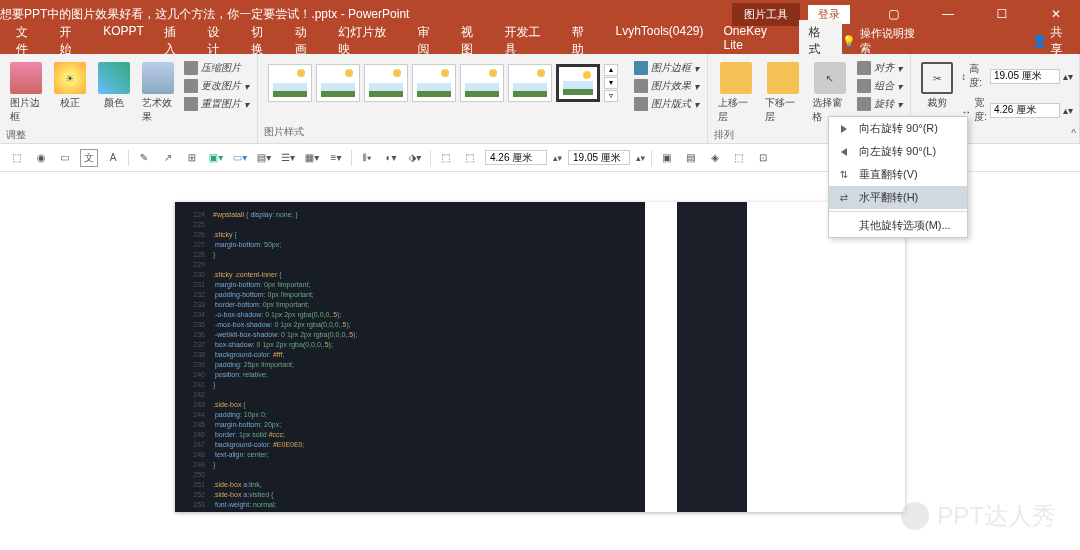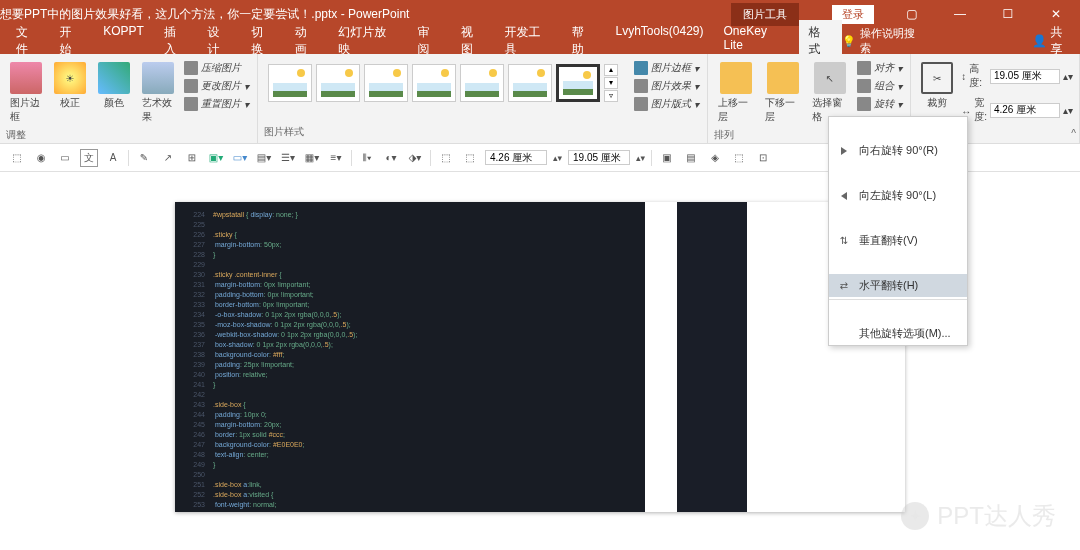--- a/index.html
+++ b/index.html
@@ -1,19 +1,19 @@
 <!DOCTYPE html>
 <html><head>
 <meta charset="utf-8">
 <style>
 * { margin: 0; padding: 0; box-sizing: border-box; font-family: "Microsoft YaHei", sans-serif; }
 body { background: #fff; width: 1080px; height: 550px; overflow: hidden; position: relative; }
 .titlebar { background: #b7472a; height: 28px; display: flex; align-items: center; color: #fff; font-size: 12px; }
 .title-text { flex: 1; text-align: left; }
-.title-right { display: flex; align-items: center; gap: 8px; padding-right: 4px; margin-left: 25px; }
+.title-right { display: flex; align-items: center; gap: 14px; padding-right: 4px; }
 .title-btn { width: 40px; height: 24px; display: flex; align-items: center; justify-content: center; cursor: pointer; font-size: 12px; }
 .login-btn { background: #fff; color: #b7472a; padding: 2px 10px; font-size: 11px; margin-right: 10px; }
 .context-tab { background: #8b2f18; padding: 4px 12px; font-size: 11px; margin-right: 8px; }
 .menubar { background: #b7472a; height: 26px; display: flex; align-items: center; color: #fff; font-size: 12px; padding: 0 6px; }
 .menu-item { padding: 4px 10px; cursor: pointer; }
 .menu-item.active { background: #f3f3f3; color: #333; }
 .menu-right { margin-left: auto; display: flex; align-items: center; gap: 8px; }
 .search-hint { display: flex; align-items: center; gap: 4px; font-size: 11px; }
 .ribbon { background: #f3f3f3; height: 90px; border-bottom: 1px solid #ddd; display: flex; position: relative; }
 .ribbon-group { border-right: 1px solid #ddd; padding: 2px 6px; display: flex; flex-direction: column; justify-content: space-between; }
@@ -42,21 +42,21 @@
 .slide { width: 730px; height: 310px; background: #fff; box-shadow: 0 1px 4px rgba(0,0,0,0.3); display: flex; }
 .code-img { width: 470px; height: 100%; background: #181c24; padding: 8px 6px; font-family: monospace; font-size: 7px; line-height: 10px; color: #6a8; overflow: hidden; }
 .code-line { white-space: nowrap; }
 .ln { color: #4a5568; display: inline-block; width: 24px; text-align: right; margin-right: 8px; }
 .sel { color: #d9a85c; }
 .prop { color: #74a8d6; }
 .gap { width: 32px; background: #fff; }
 .dark-col { width: 70px; background: #1a1e28; }
 .white-col { flex: 1; background: #fff; }
 .dropdown { position: absolute; top: 116px; left: 828px; width: 140px; background: #fff; border: 1px solid #ccc; box-shadow: 2px 2px 6px rgba(0,0,0,0.2); z-index: 100; }
-.dropdown-item { display: flex; align-items: center; gap: 8px; padding: 4px 8px; font-size: 11px; color: #333; cursor: pointer; margin-top: 22px; }
+.dropdown-item { display: flex; align-items: center; gap: 8px; padding: 4px 8px; font-size: 11px; color: #333; cursor: pointer; }
 .dropdown-item:hover, .dropdown-item.highlighted { background: #d0d8e0; }
 .dropdown-sep { height: 1px; background: #ddd; margin: 2px 0; }
 .dd-icon { width: 14px; height: 14px; display: flex; align-items: center; justify-content: center; color: #555; font-size: 10px; }
 .watermark { position: absolute; bottom: 18px; right: 24px; color: rgba(230,230,230,0.85); font-size: 24px; font-weight: 500; display: flex; align-items: center; gap: 8px; }
 .wm-icon { width: 28px; height: 28px; border-radius: 50%; background: rgba(200,200,200,0.4); display: flex; align-items: center; justify-content: center; font-size: 14px; }
 .triangle-r { width: 0; height: 0; border-top: 4px solid transparent; border-bottom: 4px solid transparent; border-left: 6px solid #666; display: inline-block; }
 .triangle-l { width: 0; height: 0; border-top: 4px solid transparent; border-bottom: 4px solid transparent; border-right: 6px solid #666; display: inline-block; }
 </style>
 </head>
 <body>

